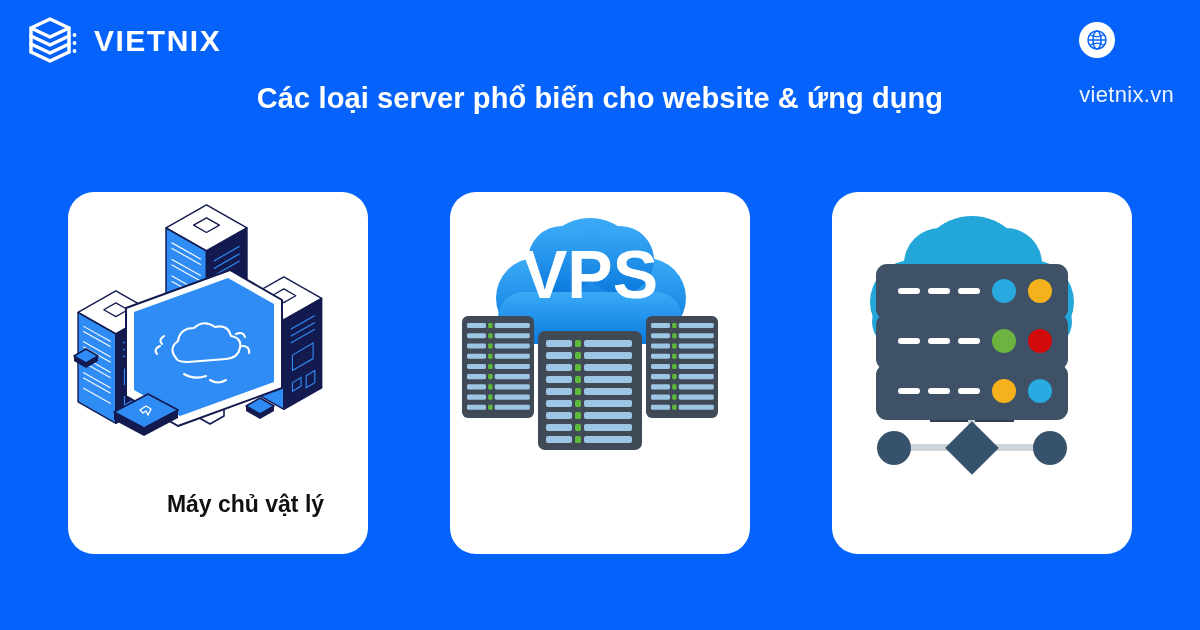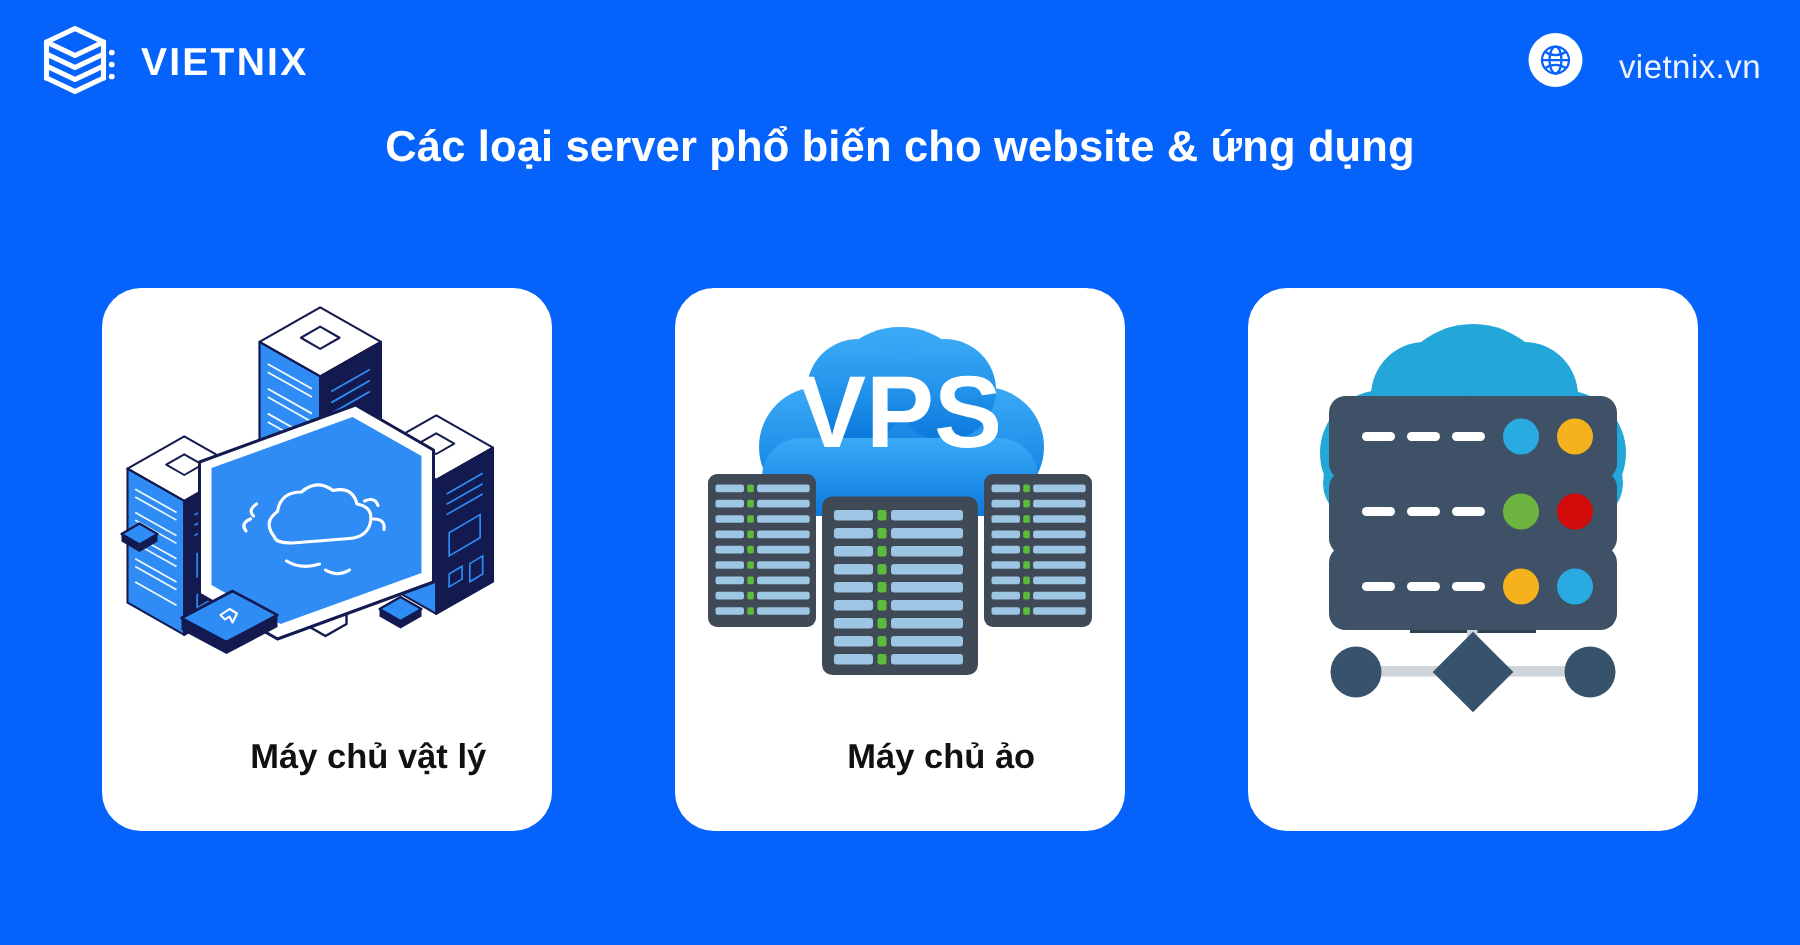--- a/index.html
+++ b/index.html
@@ -7,23 +7,23 @@
   body {
     background:#0563fb;
     font-family:"Liberation Sans", sans-serif;
     position:relative;
   }
 
   
   #header { position:absolute; left:0; top:0; width:1200px; height:78px; }
 
   #brand { position:absolute; left:26px; top:14px; display:flex; align-items:center; gap:14px; }
-  #brand-name { color:#ffffff; font-size:26px; font-weight:bold; letter-spacing:1.5px; }
-
-  #site { position:absolute; right:26px; top:22px; display:flex; align-items:flex-end; gap:24px; }
+  #brand-name { color:#ffffff; font-size:30px; font-weight:bold; letter-spacing:1.5px; }
+
+  #site { position:absolute; right:26px; top:22px; display:flex; align-items:flex-start; gap:24px;flex-direction:column; }
   #site-url { color:#eef4ff; font-size:22px; letter-spacing:.3px; }
   .globe-circle {
     width:36px; height:36px; border-radius:50%; background:#ffffff;
     display:flex; align-items:center; justify-content:center;
   }
 
   
   #title {
     position:absolute; left:0; top:82px; width:1200px;
     text-align:center; color:#ffffff;
@@ -36,21 +36,21 @@
     width:1064px; height:362px;
     display:flex; justify-content:space-between;
   }
   .card {
     width:300px; height:362px;
     background:#ffffff; border-radius:26px;
     position:relative; overflow:hidden;
   }
   .card-art {
     position:absolute; left:0; top:0; width:300px; height:292px;
-    display:flex; align-items:center; justify-content:center;
+    display:flex; align-items:center; 
   }
   .card-label {
     position:absolute; left:0; bottom:36px; width:355px;
     text-align:center; color:#111111;
     font-size:23px; font-weight:bold;
   }
 </style>
 </head>
 <body>
 
@@ -305,21 +305,20 @@
             <g transform="translate(0,84)">
                 <use href="#rackBars9"></use>
               </g>
             <g transform="translate(0,96)">
                 <use href="#rackBars9"></use>
               </g>
           </g>
         </g>
       </svg>
     </div>
-    <div class="card-label">Máy chủ ảo</div>
   </div>
 
   <div class="card">
     <div class="card-art">
       <svg width="280" height="280" viewBox="0 0 280 280">
 
         <g fill="#22a7d8">
           <circle cx="140" cy="74" r="56"></circle>
           <circle cx="80" cy="104" r="42"></circle>
           <circle cx="200" cy="104" r="42"></circle>

